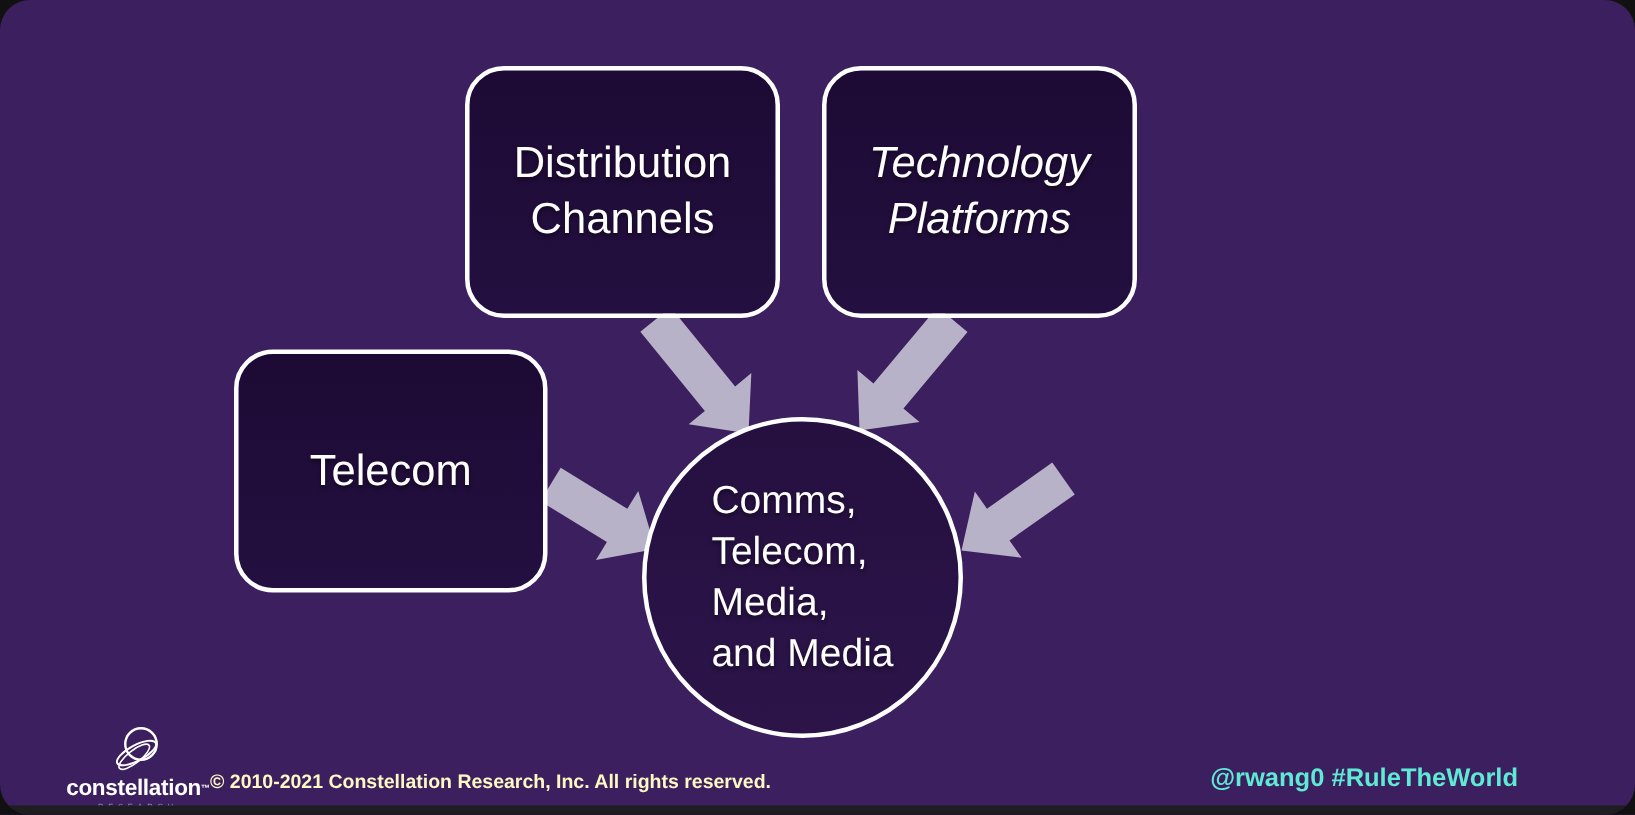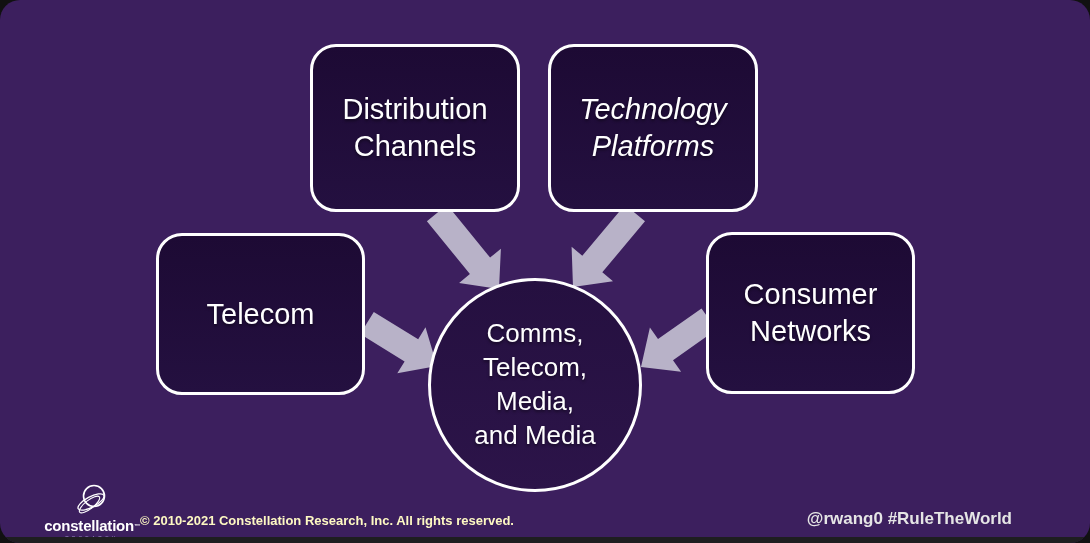--- a/index.html
+++ b/index.html
@@ -31,21 +31,20 @@
   }
   .label span{display:block;}
   .node-circle{
     position:absolute;
     left:428px;top:278px;
     width:214px;height:214px;
     border-radius:50%;
     background:linear-gradient(180deg,#251040 0%,#2c1449 100%);
     border:3px solid #ffffff;
     display:flex;align-items:center;justify-content:center;
-    text-align:center;
     box-sizing:border-box;
   }
   .node-circle .label{font-size:26px;line-height:1.3;}
   .box-distribution{left:310px;top:44px;width:210px;height:168px;}
   .box-technology{left:548px;top:44px;width:210px;height:168px;font-style:italic;}
   .box-content{left:156px;top:233px;width:209px;height:162px;}
   .box-consumer{left:706px;top:232px;width:209px;height:162px;}
 
   .footer-logo{
     position:absolute;left:44px;top:483px;width:96px;
@@ -61,21 +60,21 @@
     display:block;font-size:5px;letter-spacing:3.2px;
     color:#9b8cc0;margin-top:2px;white-space:nowrap;
   }
   .footer-copyright{
     position:absolute;left:140px;top:513px;
     color:#fef9c3;font-size:13px;font-weight:bold;
     white-space:nowrap;
   }
   .footer-social{
     position:absolute;right:78px;top:509px;
-    color:#e5e5e5;font-size:17px;font-weight:bold;
+    color:#5eead4;font-size:17px;font-weight:bold;
     white-space:nowrap;
   }
   .bottom-bar{
     position:absolute;left:0;bottom:0;width:100%;height:6px;
     background:#1e1e20;
   }
 </style>
 </head>
 <body>
 
@@ -103,26 +102,20 @@
       <span>Platforms</span>
     </div>
   </div>
 
   <div class="node-box box-content">
     <div class="label">
       <span>Telecom</span>
     </div>
   </div>
 
-  <div class="node-box box-consumer">
-    <div class="label">
-      <span>Consumer</span>
-      <span>Networks</span>
-    </div>
-  </div>
 
   <div class="node-circle">
     <div class="label">
       <span>Comms,</span>
       <span>Telecom,</span>
       <span>Media,</span>
       <span>and Media</span>
     </div>
   </div>
 

